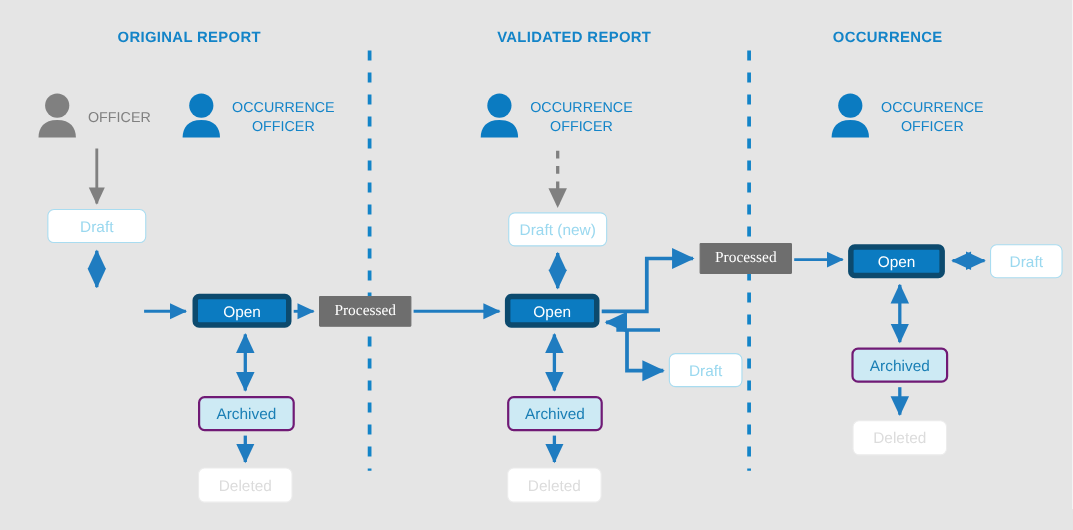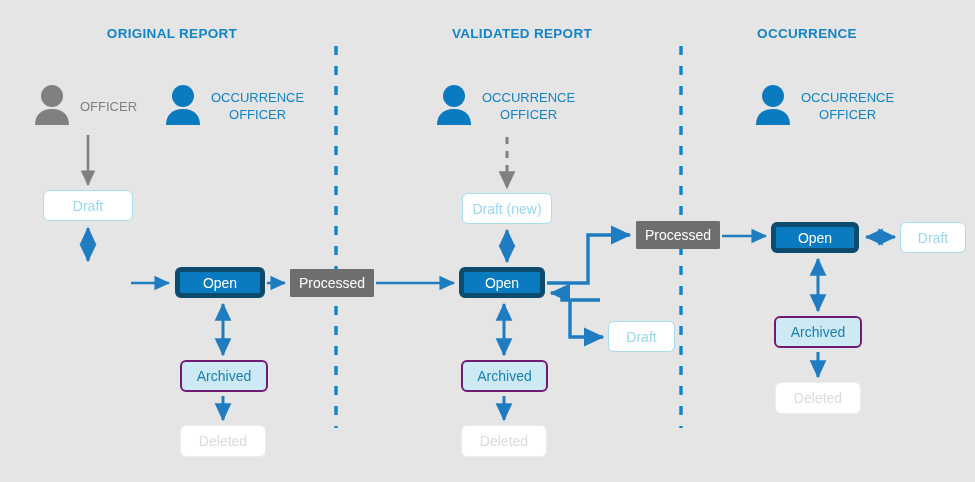--- a/index.html
+++ b/index.html
@@ -69,20 +69,21 @@
   .node.solid-blue {
     background: #0b7bc1;
     color: #ffffff;
     border: 5px solid #0c4a6e;
   }
   .node.solid-grey {
     background: #6e6e6e;
     color: #ffffff;
     border: 1px solid #6e6e6e;
     border-radius: 1px;
+    font-family: Liberation Serif, serif;
   }
   .node.light-blue {
     background: #cdeaf4;
     color: #1a7fb5;
     border: 2px solid #701a75;
   }
   .node.outline-blue {
     background: #ffffff;
     color: #9ad8ef;
     border: 1.4px solid #a9dcf0;

